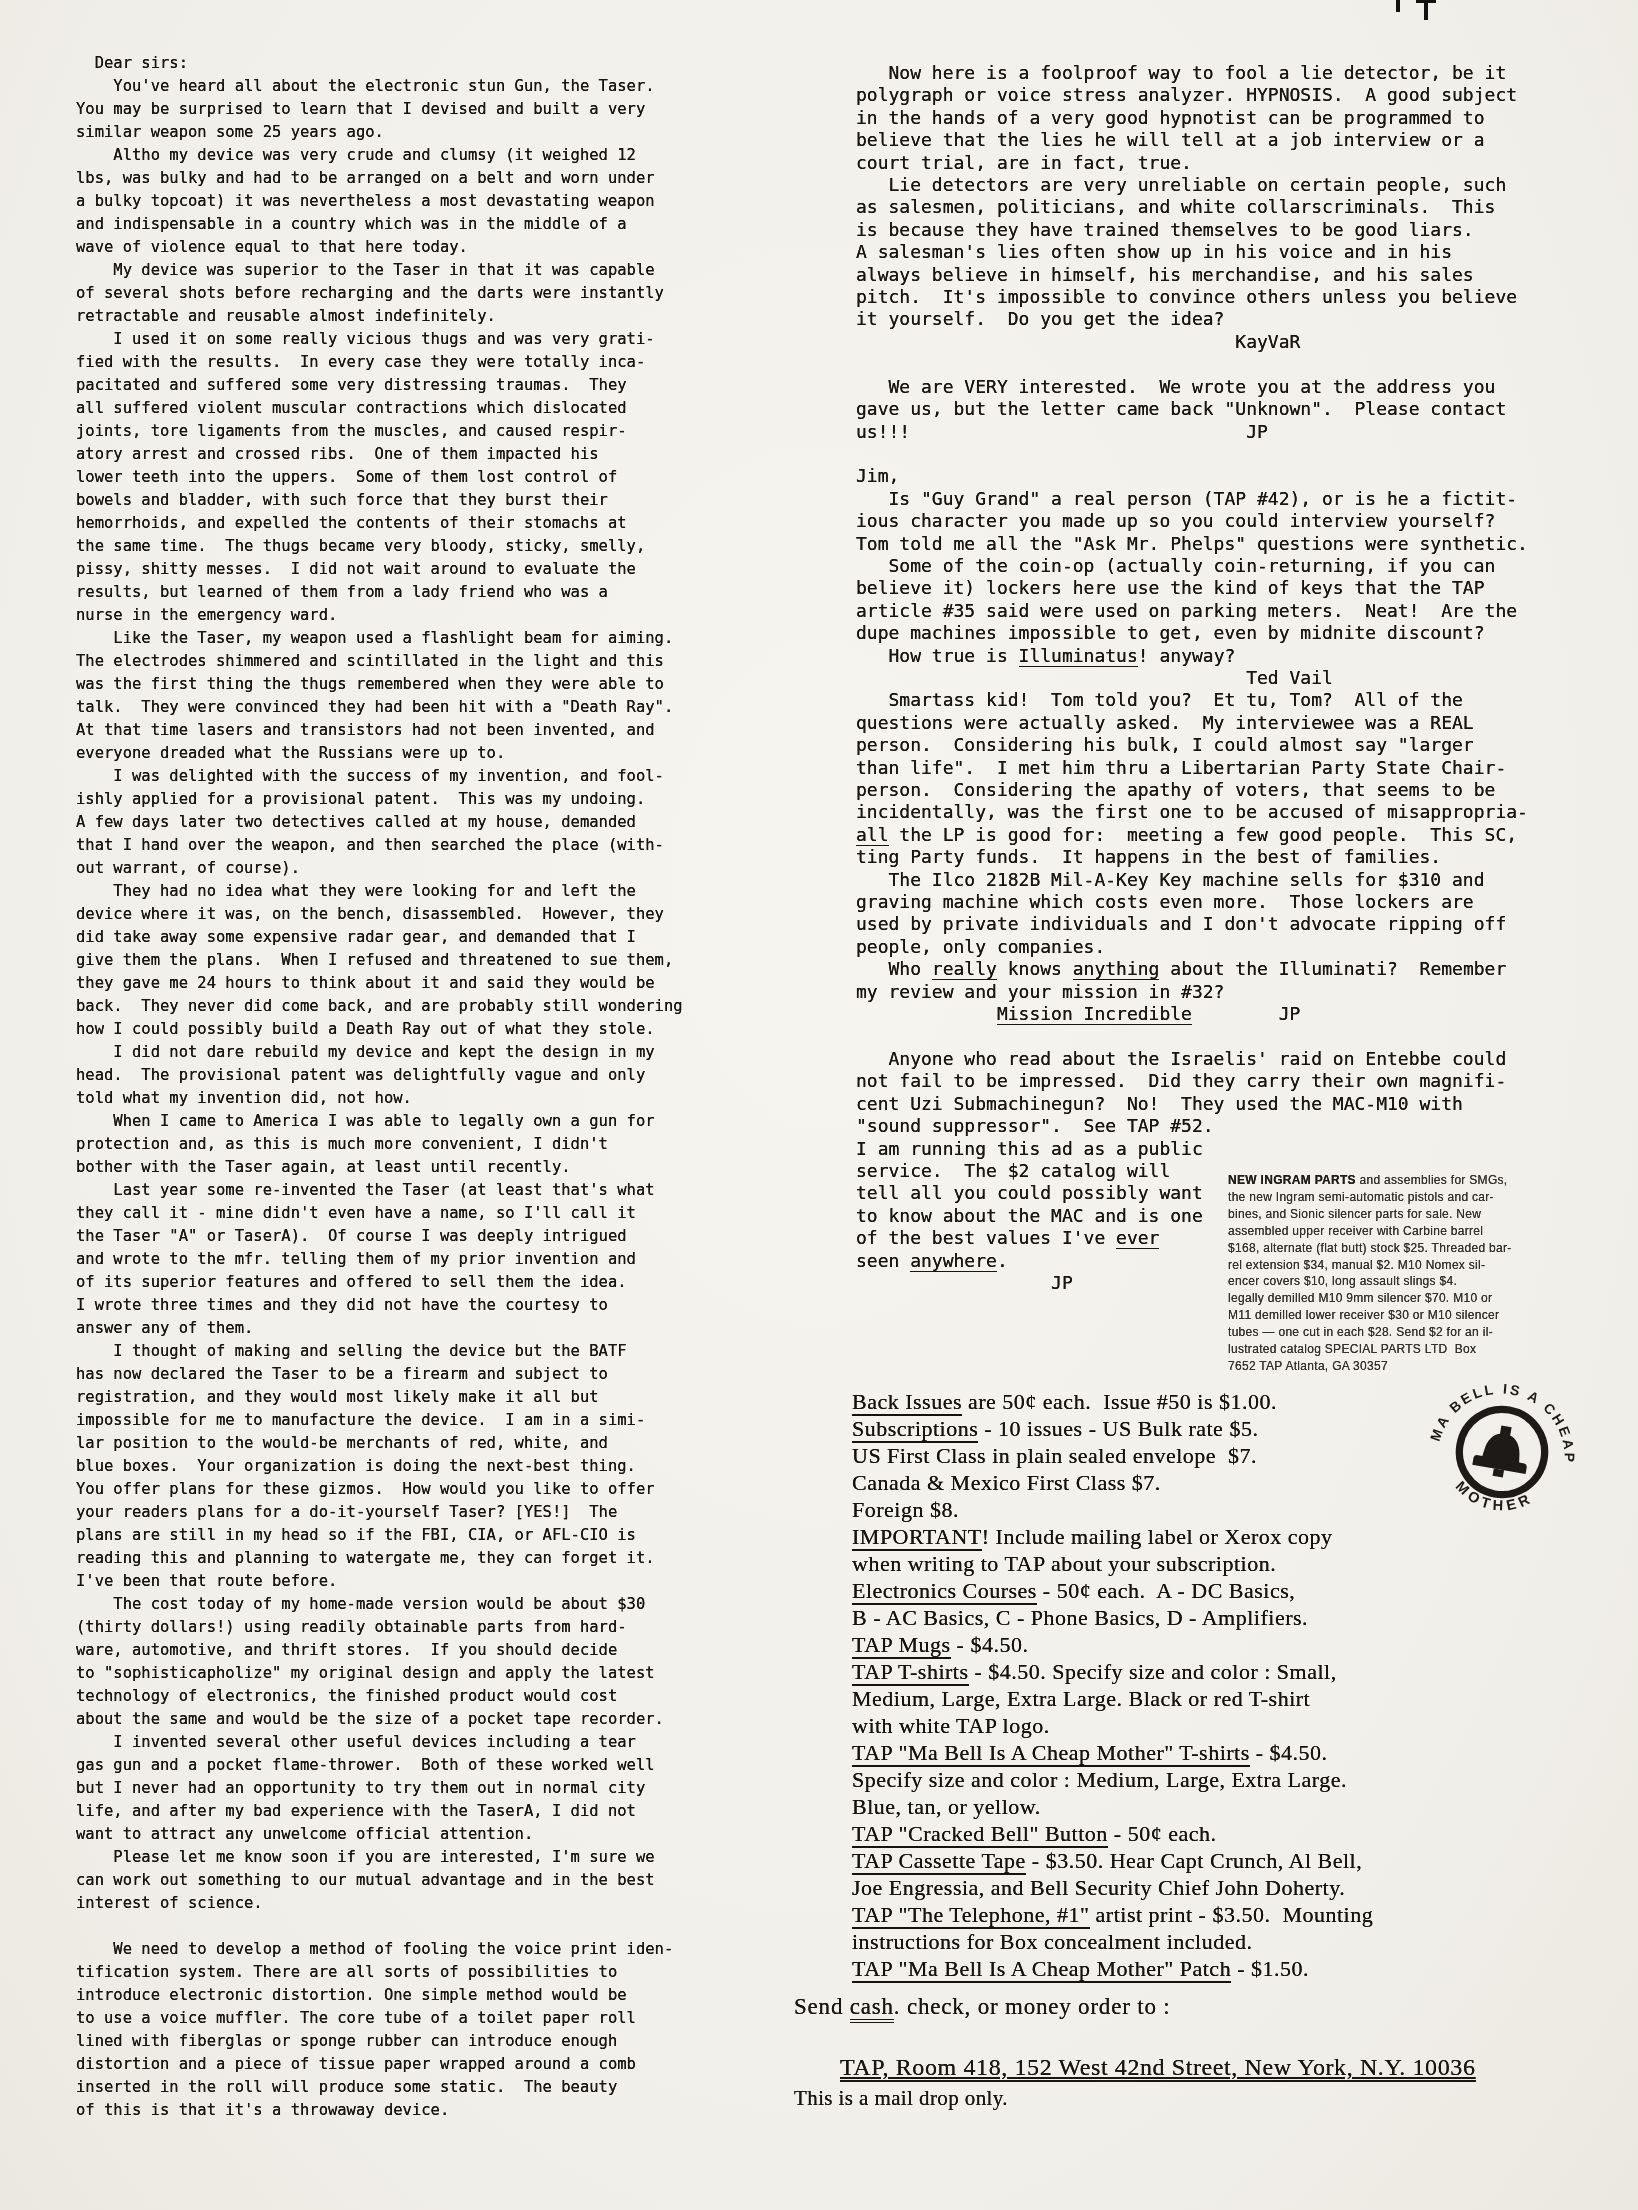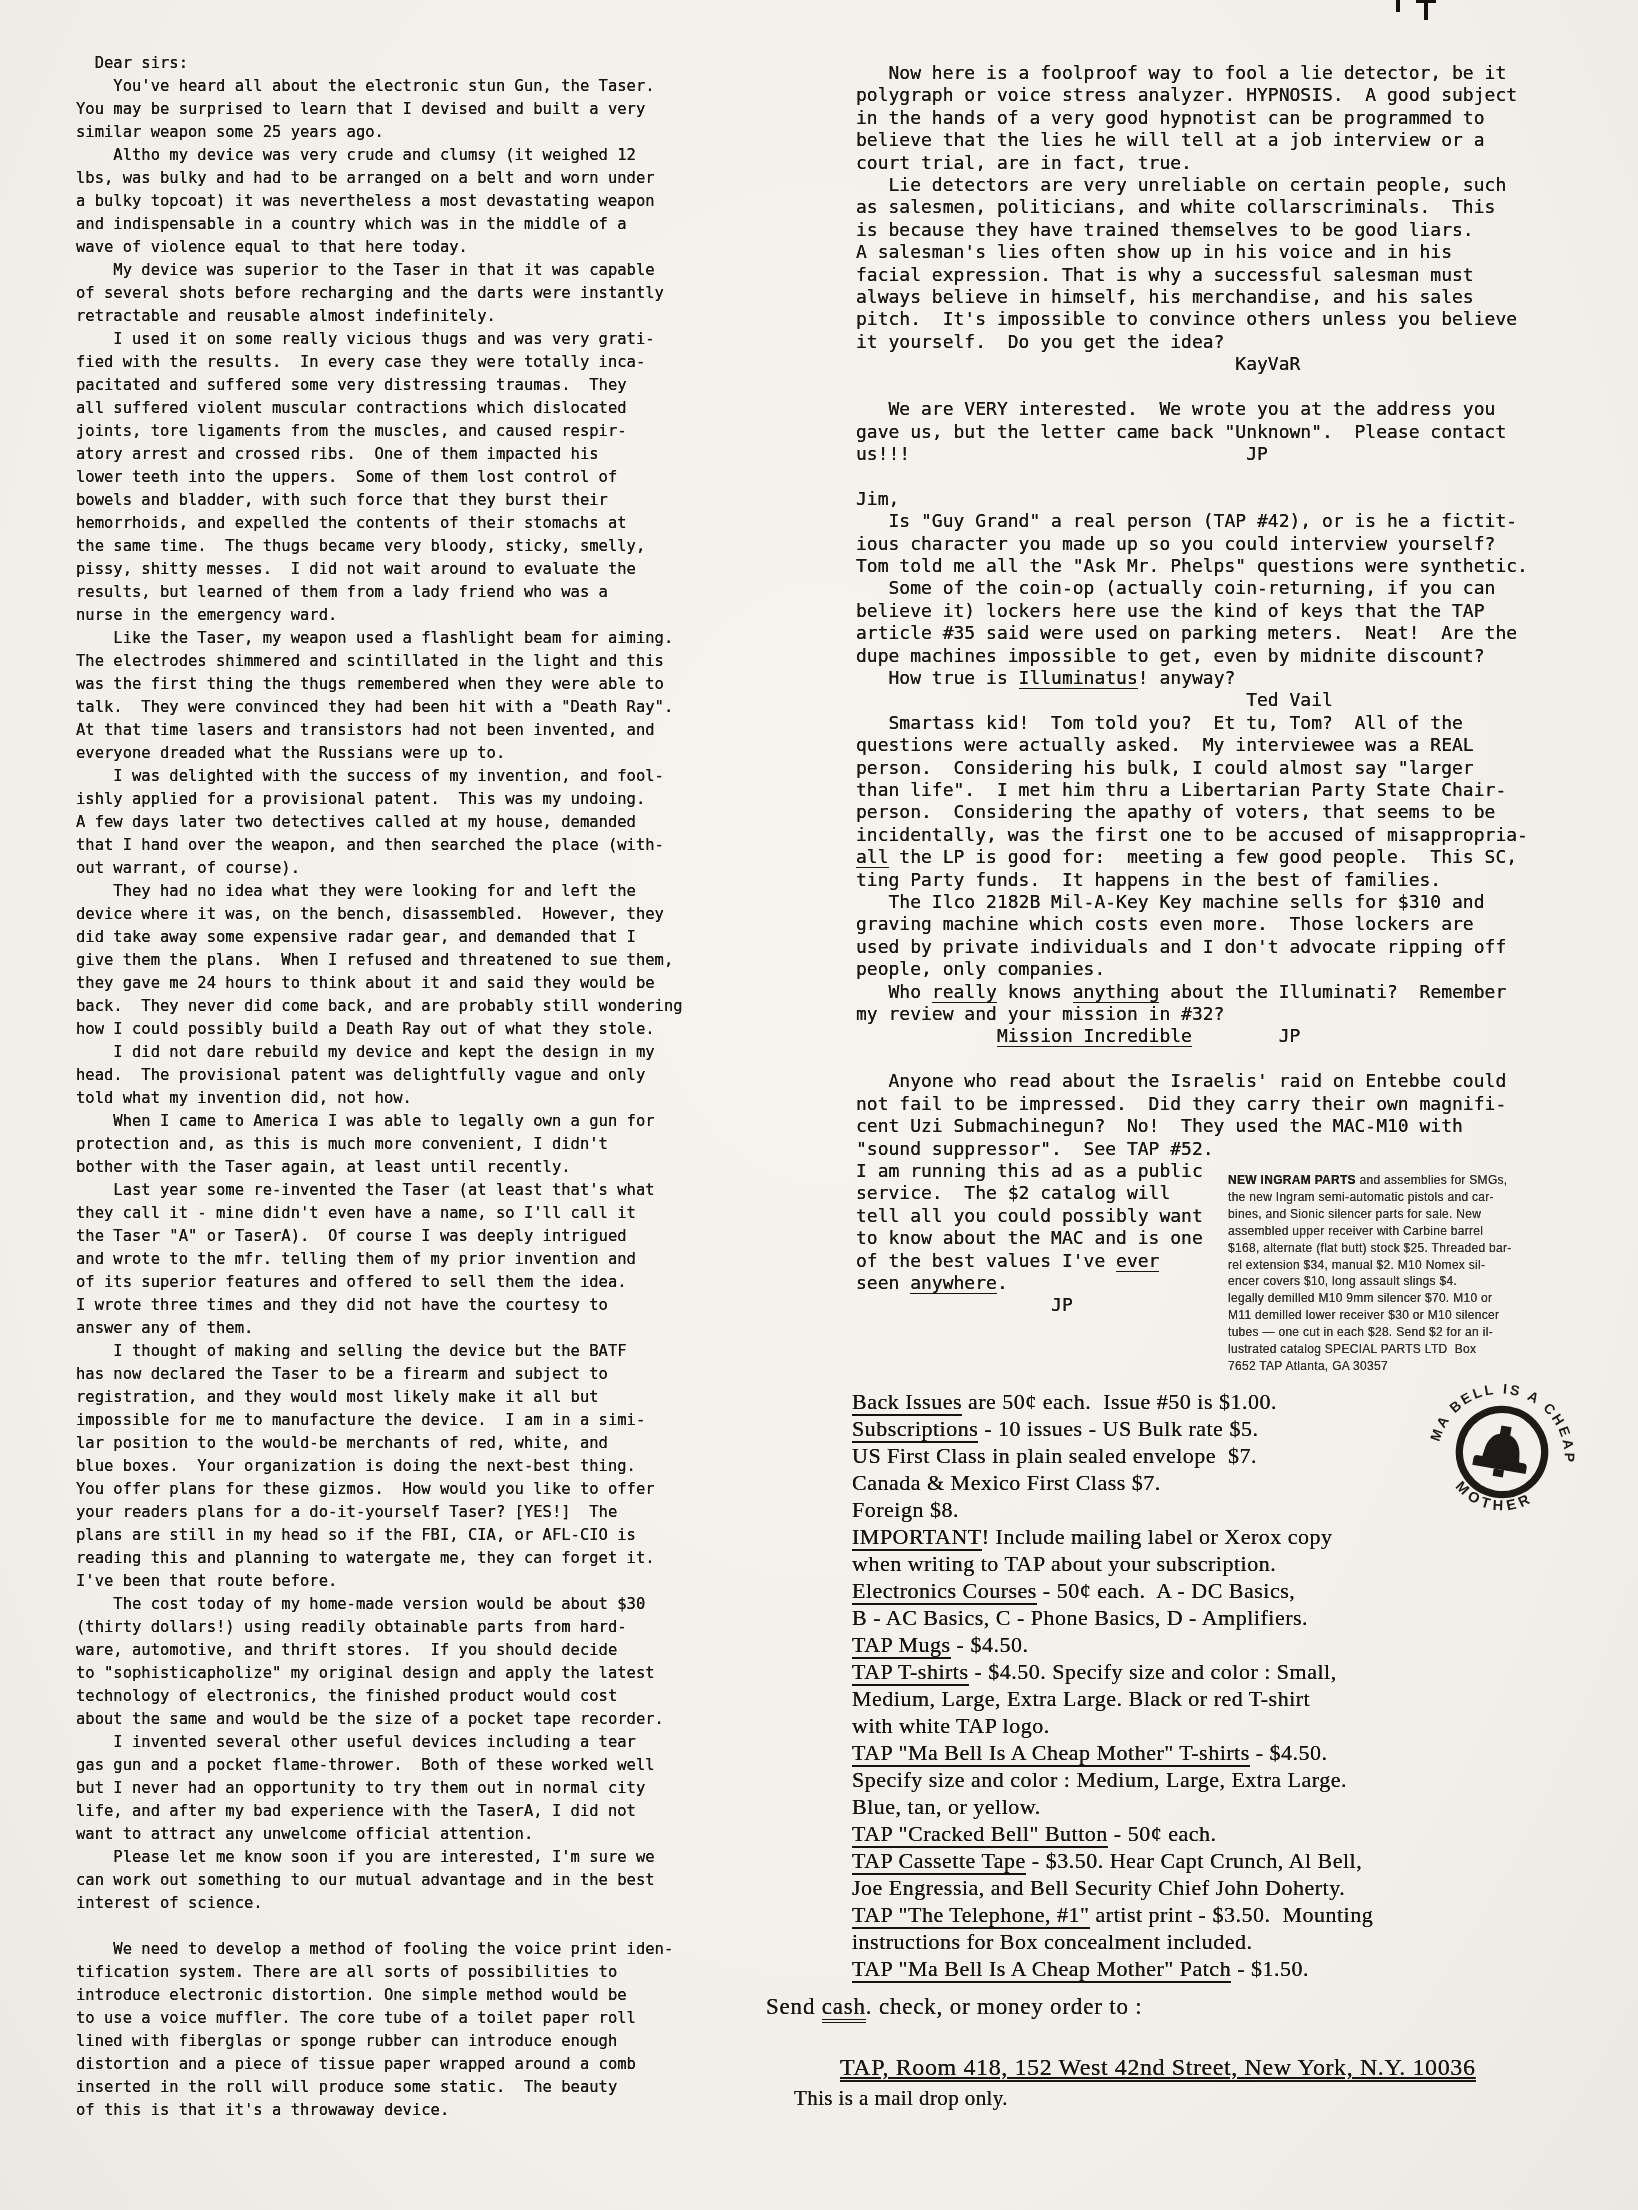--- a/index.html
+++ b/index.html
@@ -46,21 +46,21 @@
   .prices {
     position:absolute; left:852px; top:1388px;
     font-family:"Liberation Serif", serif;
     font-size:22px; line-height:27px;
     letter-spacing:0.5px;
     color:#16130f;
     text-shadow:0 0 0.4px currentColor;
   }
 
   .send-line {
-    position:absolute; left:766px; top:1994px;
+    position:absolute; left:794px; top:1994px;
     font-family:"Liberation Serif", serif;
     font-size:23px; letter-spacing:0.8px;
     white-space:pre;
     text-shadow:0 0 0.4px currentColor;
   }
   .send-line .u { border-bottom:4px double currentColor; }
   .address-line {
     position:absolute; left:840px; top:2054px;
     font-family:"Liberation Serif", serif;
     font-size:24px; letter-spacing:0.6px;
@@ -198,21 +198,20 @@
   <div class="col-right">
       <div class="line">   Now here is a foolproof way to fool a lie detector, be it</div>
       <div class="line">polygraph or voice stress analyzer. HYPNOSIS.  A good subject</div>
       <div class="line">in the hands of a very good hypnotist can be programmed to</div>
       <div class="line">believe that the lies he will tell at a job interview or a</div>
       <div class="line">court trial, are in fact, true.</div>
       <div class="line">   Lie detectors are very unreliable on certain people, such</div>
       <div class="line">as salesmen, politicians, and white collarscriminals.  This</div>
       <div class="line">is because they have trained themselves to be good liars.</div>
       <div class="line">A salesman's lies often show up in his voice and in his</div>
-      <div class="line">facial expression. That is why a successful salesman must</div>
       <div class="line">always believe in himself, his merchandise, and his sales</div>
       <div class="line">pitch.  It's impossible to convince others unless you believe</div>
       <div class="line">it yourself.  Do you get the idea?</div>
       <div class="line">                                   KayVaR</div>
       <div class="line">&nbsp;</div>
       <div class="line">   We are VERY interested.  We wrote you at the address you</div>
       <div class="line">gave us, but the letter came back "Unknown".  Please contact</div>
       <div class="line">us!!!                               JP</div>
       <div class="line">&nbsp;</div>
       <div class="line">Jim,</div>

